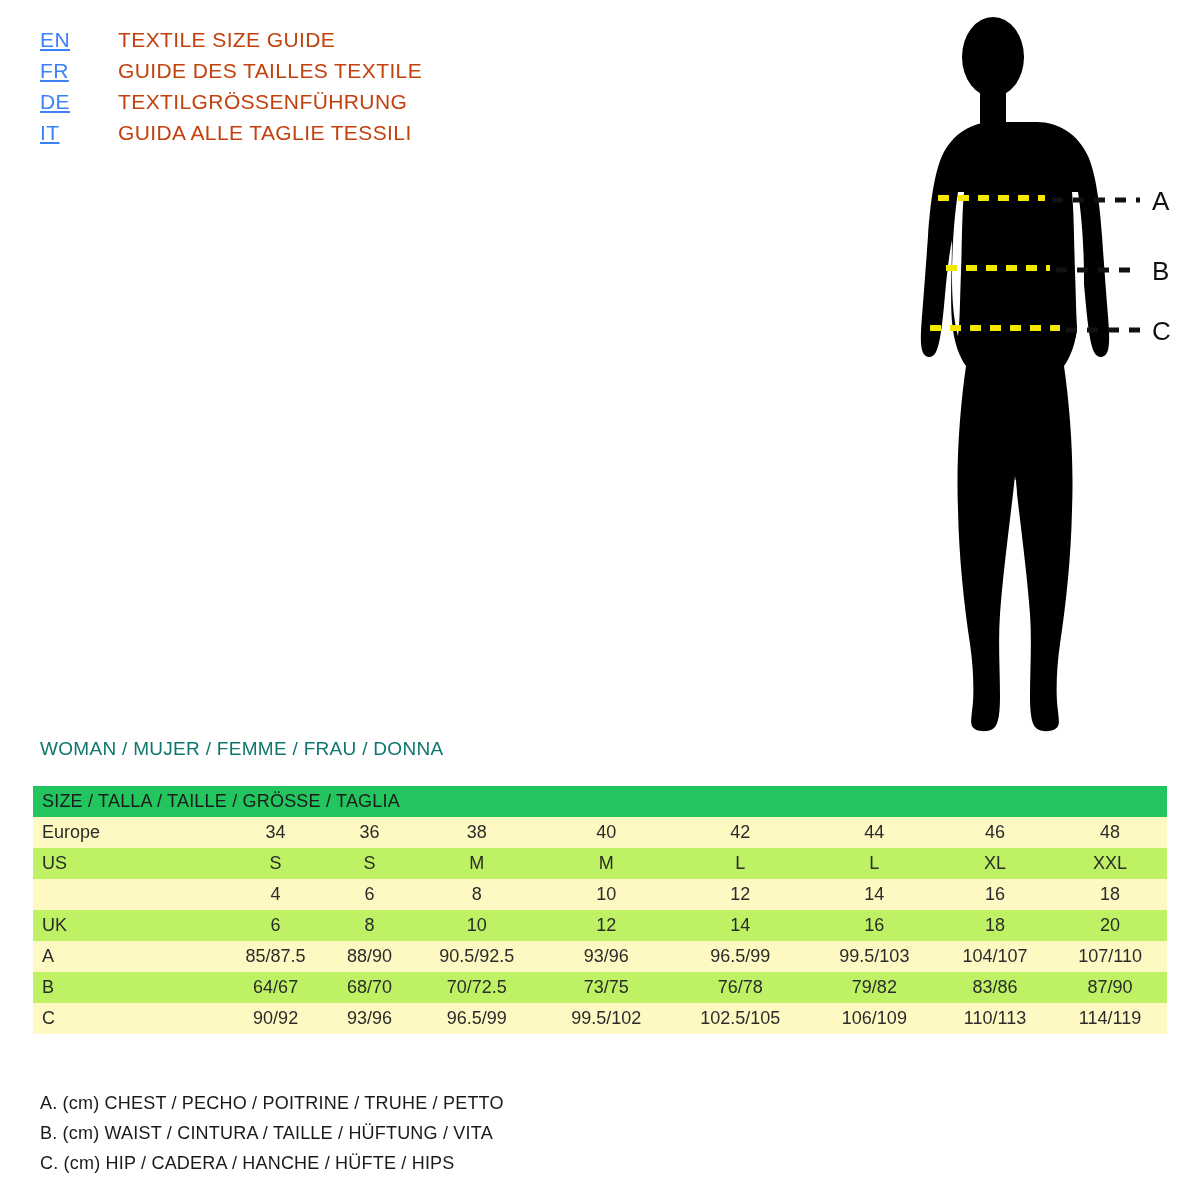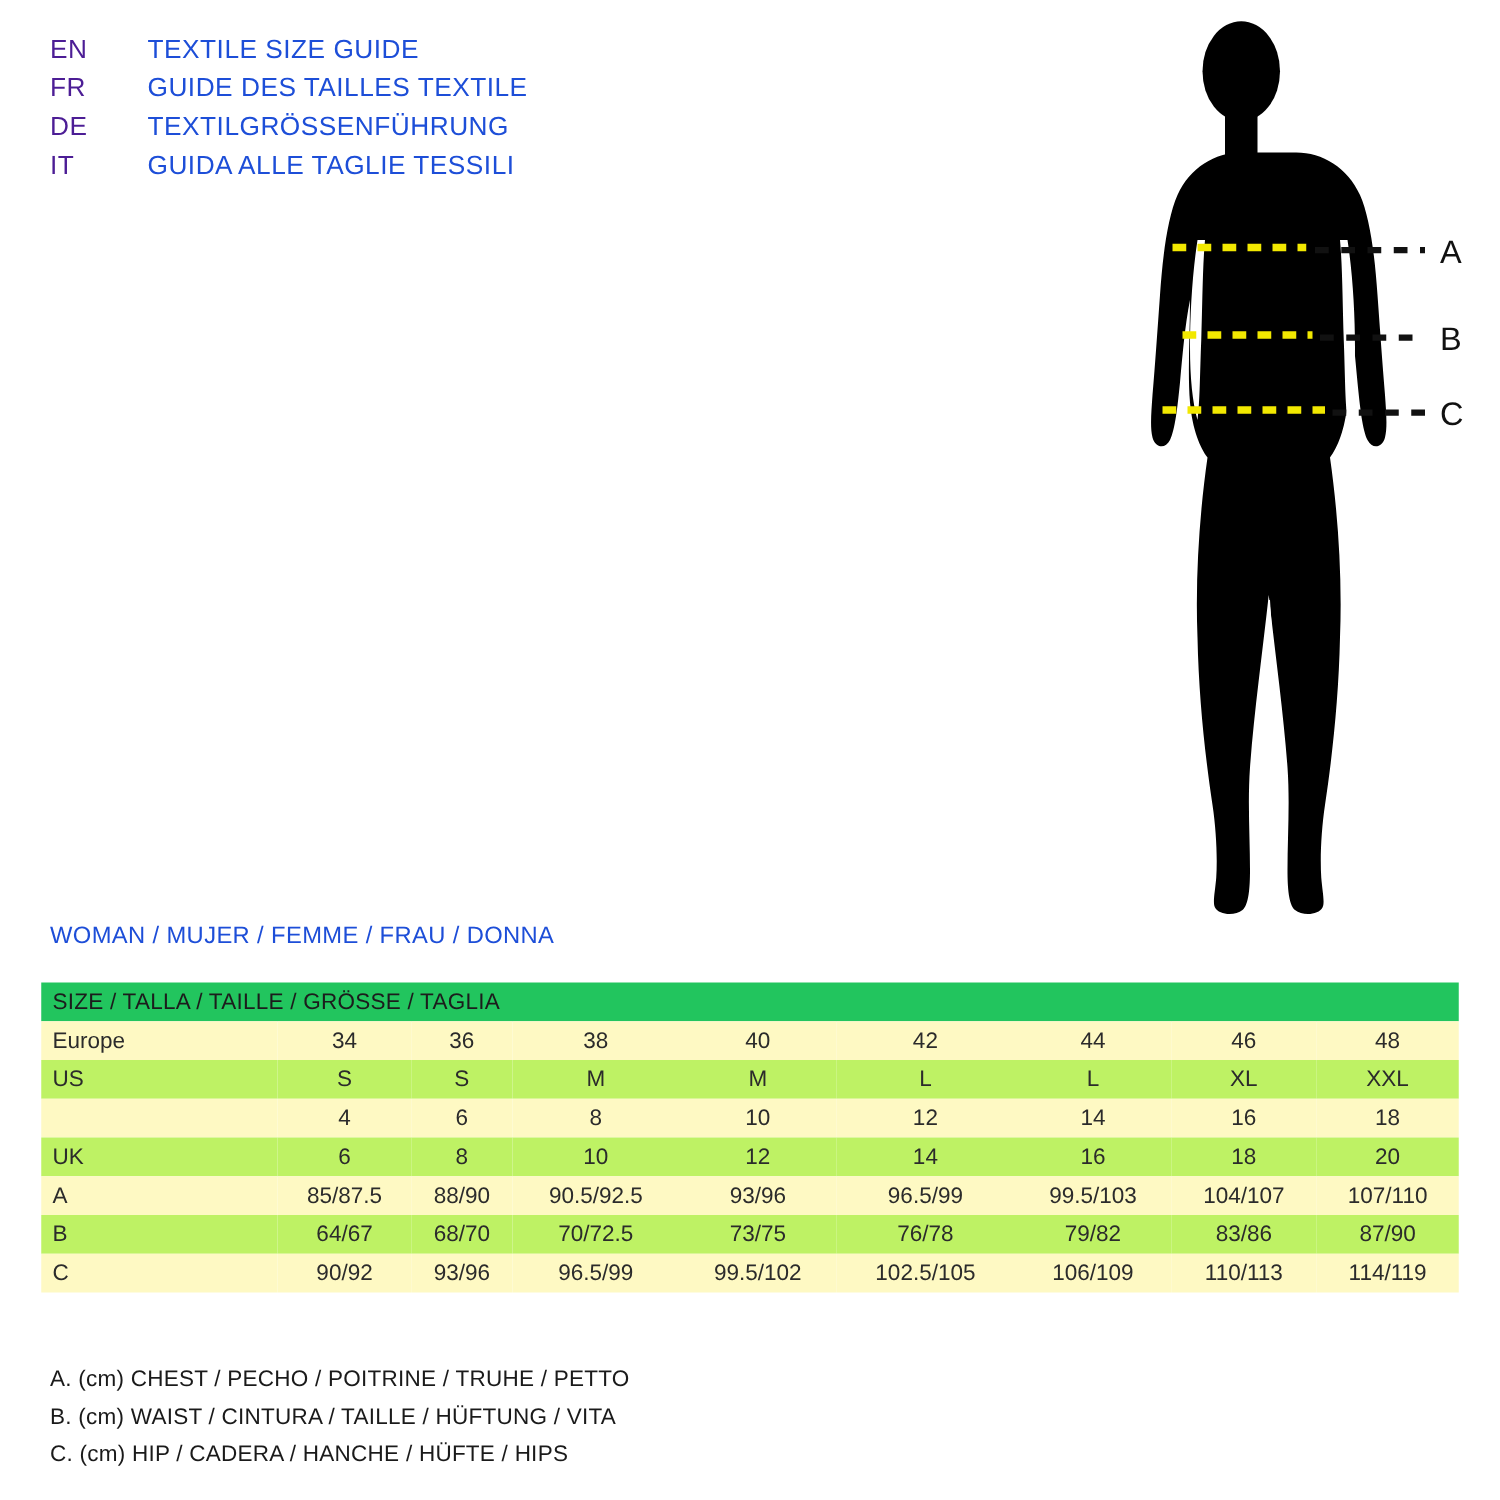--- a/index.html
+++ b/index.html
@@ -25,26 +25,27 @@
   }
   .title-row {
     display: flex;
     align-items: baseline;
     height: 31px;
   }
   .title-lang {
     width: 78px;
     font-size: 21px;
     letter-spacing: 0.4px;
-    color: #4c1d95;
+    color: #3b82f6;
+    text-decoration: underline;
   }
   .title-text {
     font-size: 21px;
     letter-spacing: 0.4px;
-    color: #1d4ed8;
+    color: #c2410c;
   }
 
   
   .figure-wrap {
     position: absolute;
     left: 860px;
     top: 10px;
     width: 330px;
     height: 740px;
   }
@@ -52,21 +53,21 @@
     display: block;
   }
 
   
   .section-heading {
     position: absolute;
     left: 40px;
     top: 738px;
     font-size: 19px;
     letter-spacing: 0.3px;
-    color: #1d4ed8;
+    color: #0f766e;
   }
 
   
   .size-table {
     position: absolute;
     left: 33px;
     top: 786px;
     width: 1134px;
     border-collapse: collapse;
     font-size: 18px;

